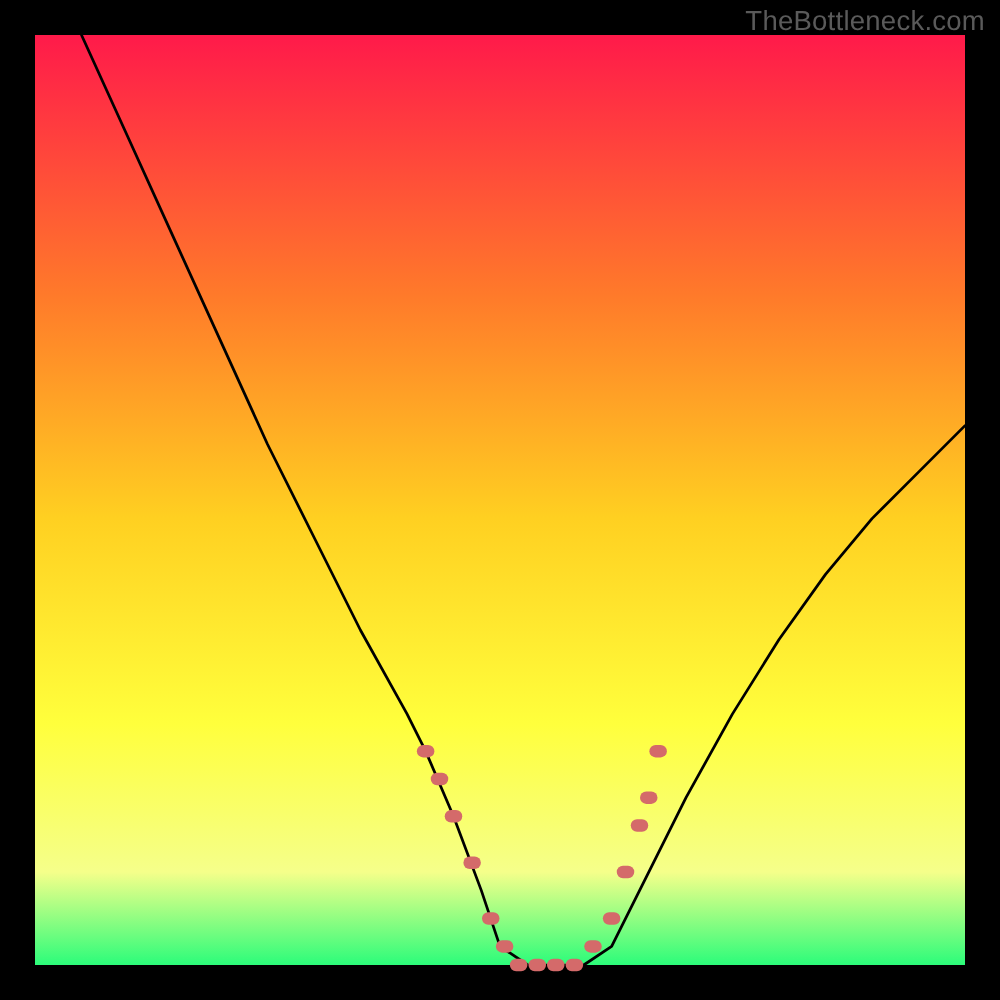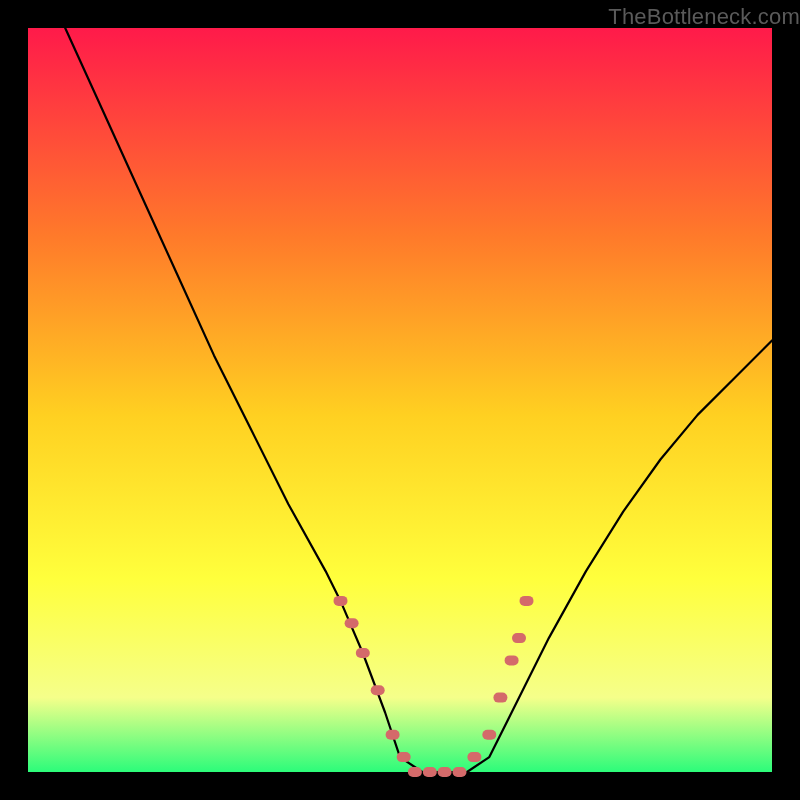--- a/index.html
+++ b/index.html
@@ -14,21 +14,21 @@
     position: relative;
     width: 800px;
     height: 800px;
   }
   svg {
     display: block;
   }
   .watermark {
     position: absolute;
     top: 4px;
-    right: 0;
+    right: 12px;
     font-family: Arial, Helvetica, sans-serif;
     font-size: 22px;
     color: #5a5a5a;
     font-weight: 500;
     letter-spacing: 0.2px;
   }
 </style>
 </head>
 <body>
 

